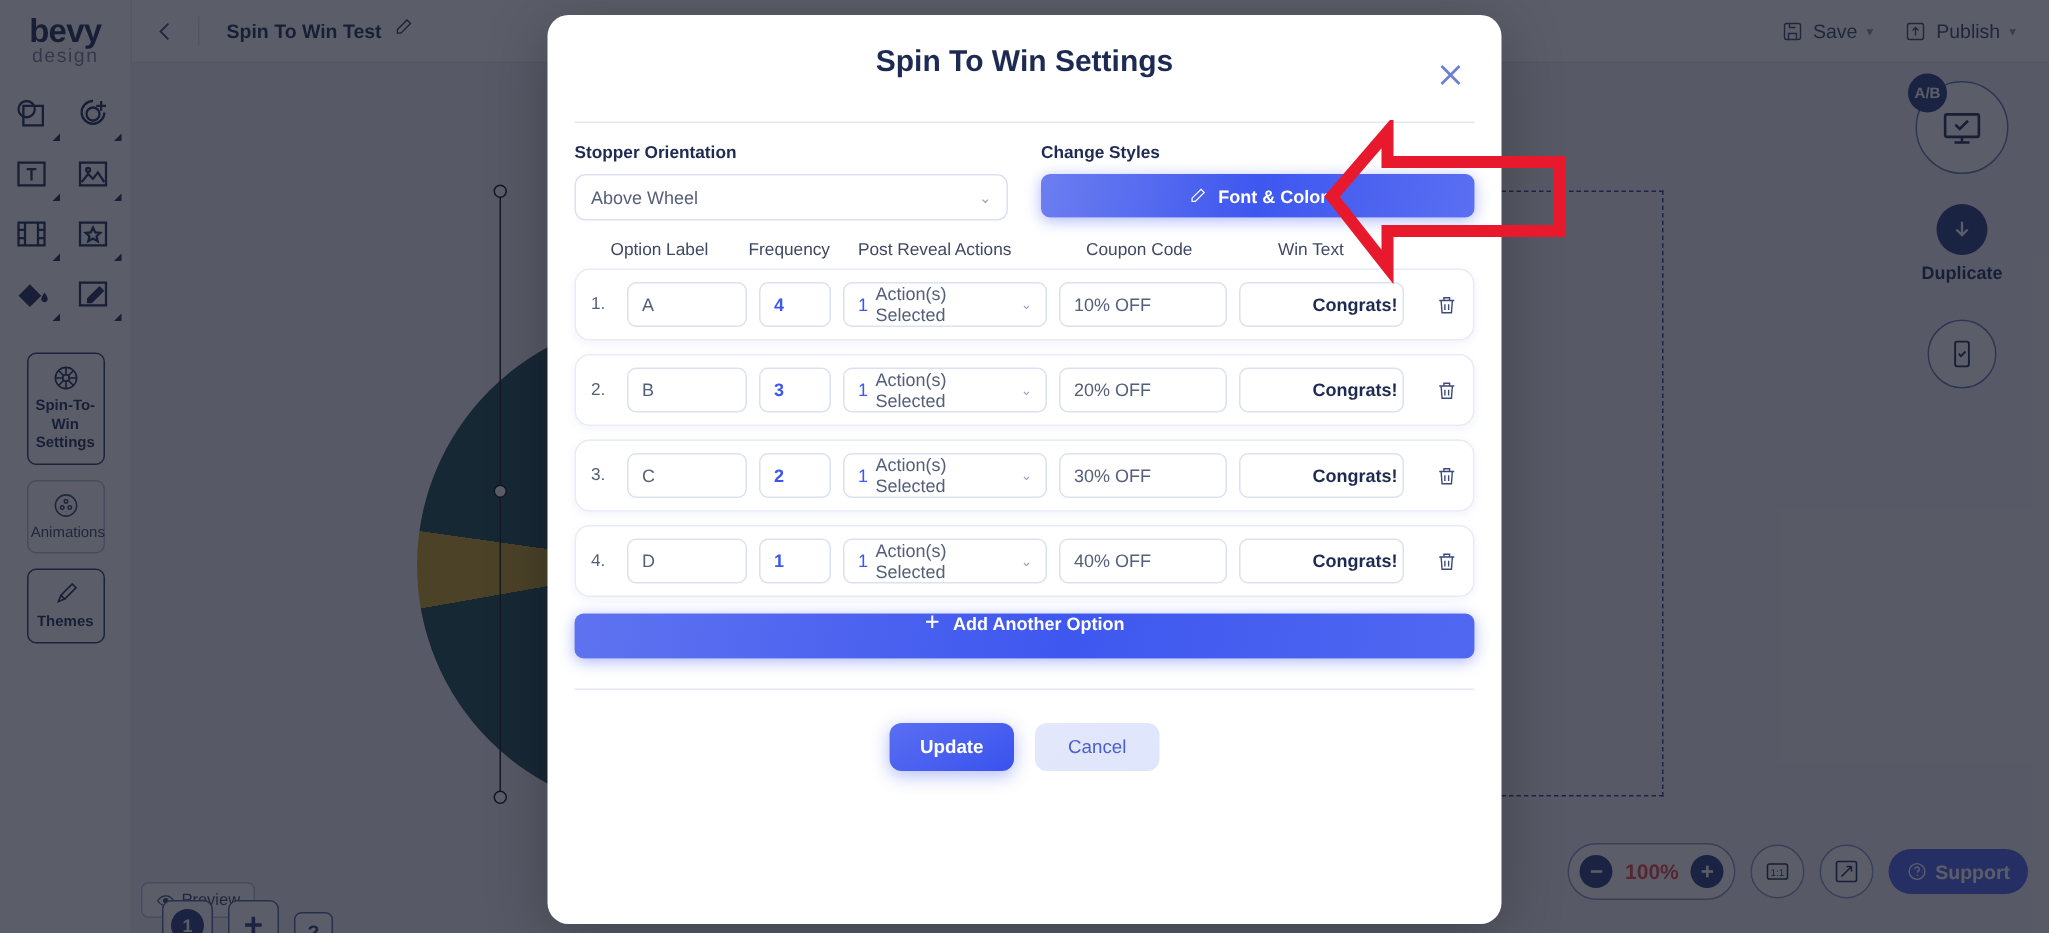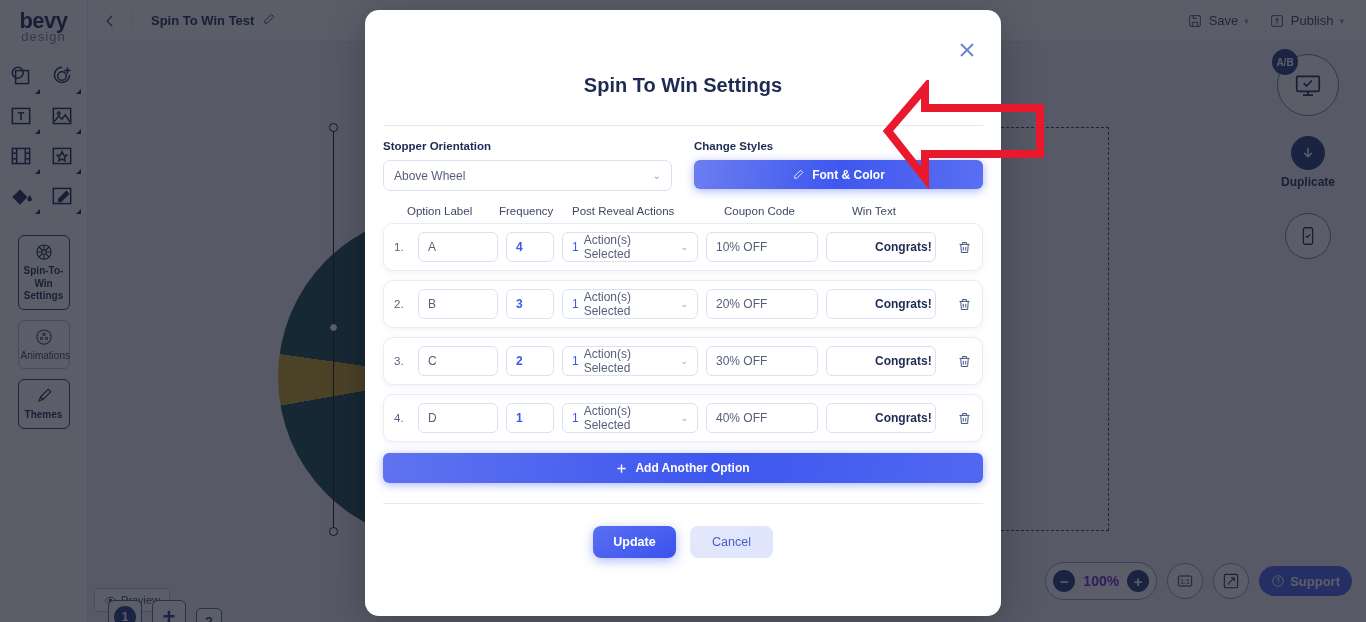--- a/index.html
+++ b/index.html
@@ -121,42 +121,41 @@
   }
   .dup-label { margin-top: 5px; font-size: 12px; color: #1d2a52; font-weight: bold; }
 
   .zoom-bar { position: absolute; right: 14px; bottom: 22px; display: flex; align-items: center; gap: 10px; }
   .zoom-pill {
     height: 38px; min-width: 100px; border-radius: 19px; border: 1px solid #8c97c4;
     background: #fff; display: flex; align-items: center; gap: 8px; padding: 0 7px;
   }
   .zoom-ico { width: 22px; height: 22px; border-radius: 50%; background: #2a3a80; color: #fff;
     display: flex; align-items: center; justify-content: center; font-size: 15px; font-weight: bold; line-height: 1; }
-  .zoom-val { font-size: 14px; font-weight: bold; color: #6d28d9; }
+  .zoom-val { font-size: 14px; font-weight: bold; color: #ef4444; }
   .rnd-btn { width: 36px; height: 36px; border-radius: 50%; border: 1px solid #8c97c4; background: #fff;
     display: flex; align-items: center; justify-content: center; color: #1d2a52; }
   .support {
     height: 30px; border-radius: 15px; background: #4f63ee; color: #fff;
     display: flex; align-items: center; gap: 5px; padding: 0 12px;
     font-size: 13px; font-weight: bold;
   }
 
   
   .overlay { position: absolute; inset: 0; background: rgba(22,26,41,0.70); }
 
   
   .modal {
     position: absolute; left: 365px; top: 10px; width: 636px; height: 606px;
     background: #fff; border-radius: 14px; overflow: hidden;
     box-shadow: 0 8px 40px rgba(0,0,0,0.25);
   }
   .modal-title {
     text-align: center; font-size: 20px; font-weight: bold; color: #1d2a52;
     padding-top: 20px;
-    margin-top: 44px;
   }
   .modal-close {
     position: absolute; right: 22px; top: 28px; width: 24px; height: 24px;
     color: #6b7fd4;
   }
   .hr { height: 1px; background: #e4e8f2; margin: 28px 18px 0; }
 
   .two-col { display: flex; gap: 22px; padding: 14px 18px 0; }
   .col { flex: 1; }
   .fld-label { font-size: 11.5px; font-weight: bold; color: #1d2a52; margin-bottom: 8px; }
@@ -198,21 +197,21 @@
   .inp.freq-i { width: 48px; color: #3e57ef; font-weight: bold; }
   .inp.act-i { width: 136px; color: #3e57ef; gap: 5px; }
   .inp.act-i .sub { color: #555f7a; font-weight: normal; }
   .inp.act-i .chev { margin-left: auto; color: #9aa3bd; font-size: 9px; }
   .inp.coup-i { width: 112px; color: #555f7a; }
   .inp.win-i { width: 110px; color: #1d2a52; font-weight: bold; padding-left: 48px; }
   .trash { margin-left: auto; color: #3a4a7a; display: flex; align-items: center; }
 
   .add-btn {
     margin: 11px 18px 0; height: 30px; border-radius: 6px;
-    display: flex; align-items: center; justify-content: center; gap: 8px;
+    display: flex; justify-content: center; gap: 8px;
     color: #fff; font-size: 12px; font-weight: bold;
     background: linear-gradient(100deg, #5f73f0 0%, #3e57ef 55%, #5068f1 100%);
     box-shadow: 0 2px 10px rgba(70,95,240,0.45);
   }
   .hr2 { height: 1px; background: #e4e8f2; margin: 20px 18px 0; }
   .foot { display: flex; justify-content: center; gap: 14px; margin-top: 22px; }
   .btn-update {
     width: 83px; height: 32px; border-radius: 8px; color: #fff;
     font-size: 12.5px; font-weight: bold;
     display: flex; align-items: center; justify-content: center;

